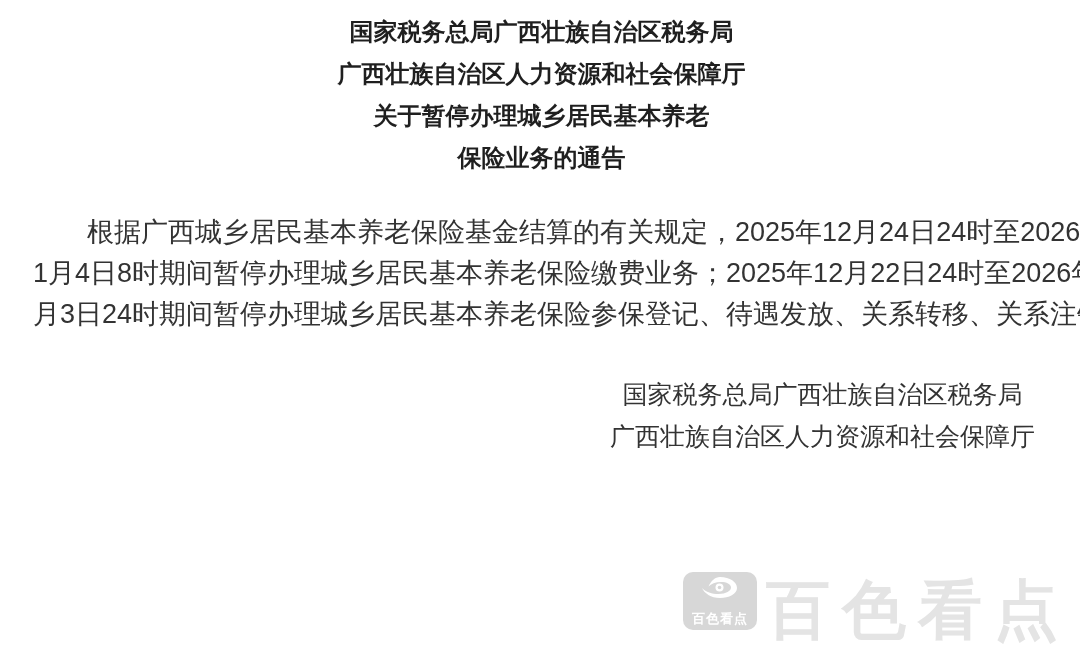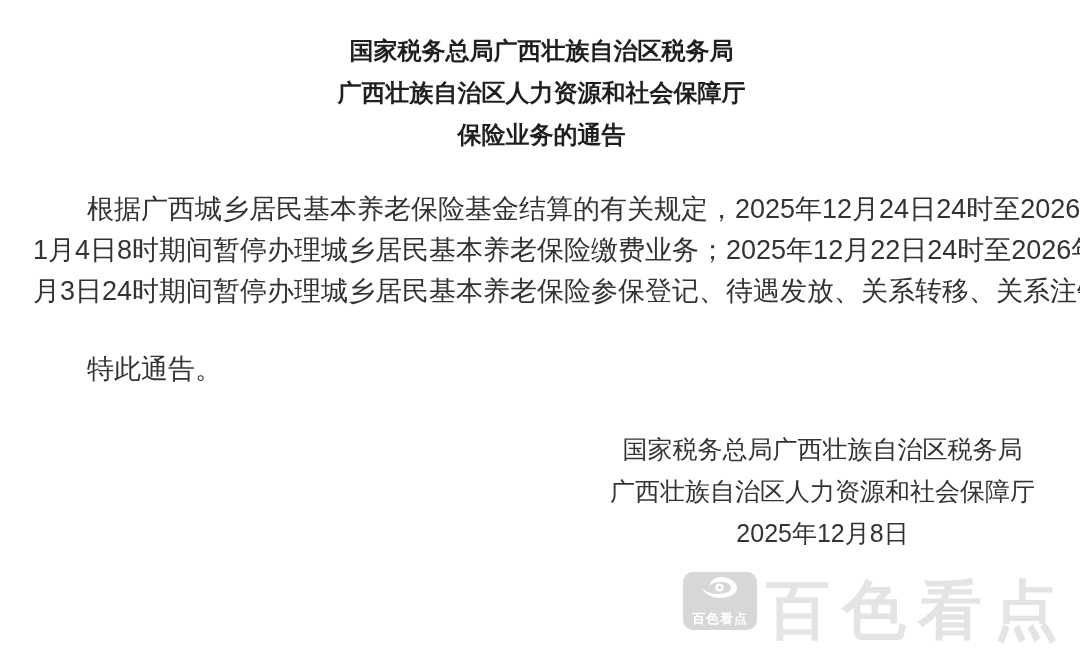--- a/index.html
+++ b/index.html
@@ -31,21 +31,21 @@
     color:#ffffff;font-size:13px;font-weight:bold;letter-spacing:1px;line-height:14px;
     white-space:nowrap;
   }
   .wm-text{
     position:absolute;left:766px;top:572px;
     font-size:64px;font-weight:bold;letter-spacing:12px;line-height:76px;
     color:var(--watermark_text);white-space:nowrap;
   }
 
   
-  .content{position:relative;z-index:1;padding:30px 30px 0 33px;}
+  .content{position:relative;z-index:1;padding:11px 30px 0 33px;}
   .title{
     text-align:center;font-size:24px;font-weight:bold;line-height:42px;
     color:var(--title_text);
   }
   .para{
     margin-top:33px;font-size:27px;line-height:41px;color:var(--body_text);
   }
   .para .line{white-space:nowrap;}
   .indent{padding-left:2em;}
   .closing{
@@ -75,31 +75,30 @@
       <div class="wm-badge-text">百色看点</div>
     </div>
     <div class="wm-text">百色看点</div>
   </div>
 
   <div class="content">
 
     <div class="title">
       <div>国家税务总局广西壮族自治区税务局</div>
       <div>广西壮族自治区人力资源和社会保障厅</div>
+      <div>关于暂停办理城乡居民基本养老</div>
       <div>保险业务的通告</div>
     </div>
 
     <div class="para">
       <div class="line indent">根据广西城乡居民基本养老保险基金结算的有关规定，2025年12月24日24时至2026年</div>
       <div class="line">1月4日8时期间暂停办理城乡居民基本养老保险缴费业务；2025年12月22日24时至2026年1</div>
       <div class="line">月3日24时期间暂停办理城乡居民基本养老保险参保登记、待遇发放、关系转移、关系注销等</div>
     </div>
 
-    <div class="closing">特此通告。</div>
 
     <div class="signature">
       <div>国家税务总局广西壮族自治区税务局</div>
       <div>广西壮族自治区人力资源和社会保障厅</div>
-      <div>2025年12月8日</div>
     </div>
 
   </div>
 </div>
 
 </body></html>

